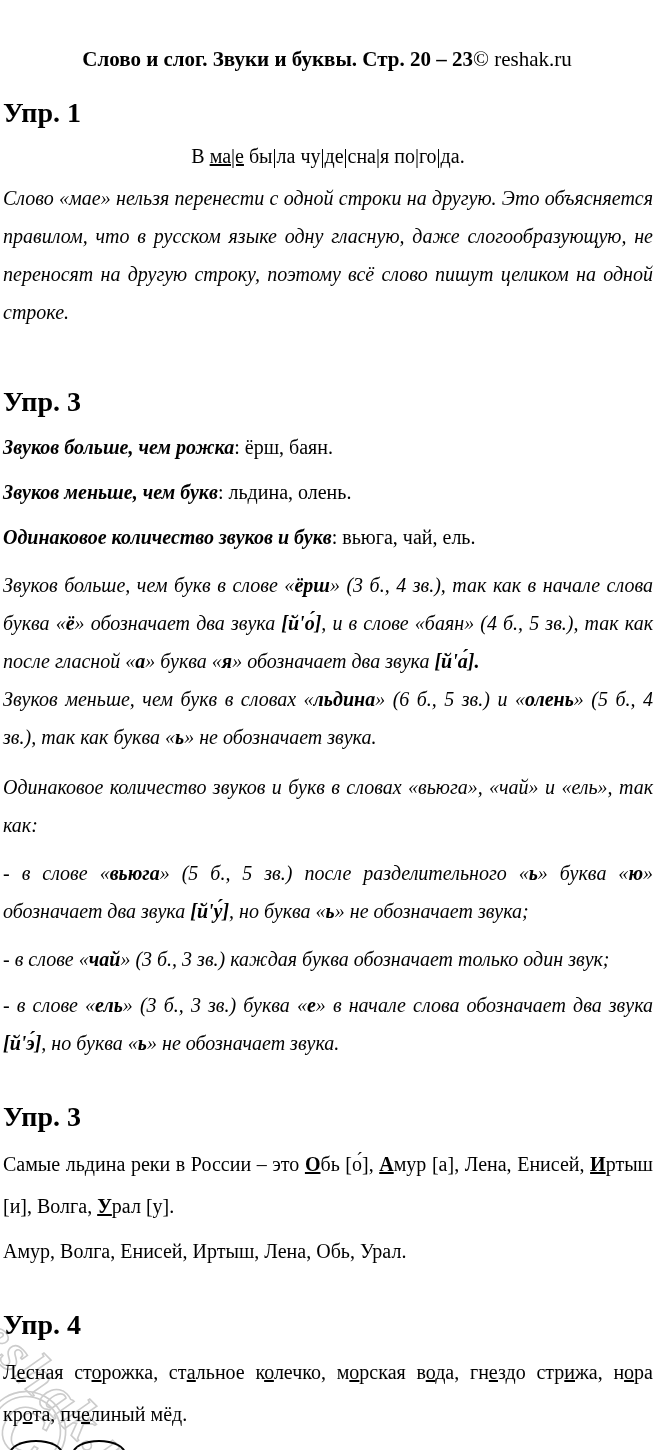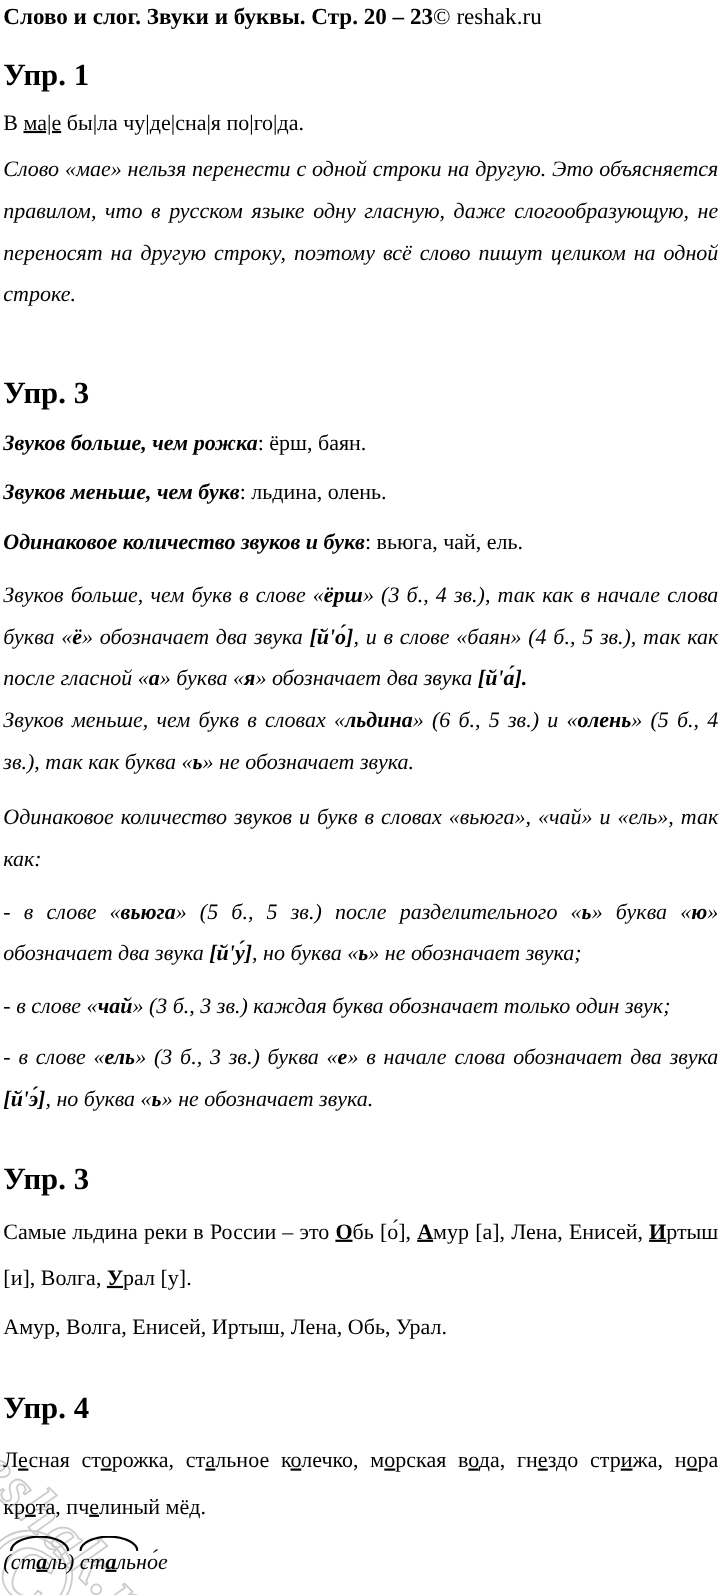--- a/index.html
+++ b/index.html
@@ -3,38 +3,38 @@
 <meta charset="utf-8">
 <style>
   html,body{margin:0;padding:0;}
   body{
     width:657px;height:1450px;overflow:hidden;position:relative;
     background:#ffffff;color:#000000;
     font-family:"Liberation Serif","DejaVu Serif",serif;
     font-size:20px;
   }
   .page{position:relative;z-index:1;padding:0 4px 0 3px;}
-  .hdr{display:flex;justify-content:flex-start;align-items:flex-start;padding-top:2px;font-size:21px;line-height:26px;}
+  .hdr{display:flex;justify-content:center;align-items:flex-start;padding-top:2px;font-size:21px;line-height:26px;margin-top:44px;}
   .hdr-title{font-weight:700;}
   .hdr-copy{font-weight:400;padding-right:2px;}
   p{margin:0;}
   .uh{font-weight:700;font-size:28px;line-height:26px;}
   .it{font-style:italic;text-align:justify;text-align-last:left;line-height:38px;}
   .b{font-weight:700;}
   .i{font-style:italic;}
   .u{text-decoration:underline;}
   .arc{position:relative;display:inline-block;}
   .arc::before{
     content:"";position:absolute;left:-1px;right:-2px;top:-11px;height:12px;
     border:2px solid #000;border-bottom:none;
     border-radius:50% 50% 0 0 / 100% 100% 0 0;
   }
   
   #u1h{margin-top:28px;}
-  #u1l{margin-top:17px;line-height:26px;}
+  #u1l{margin-top:17px;line-height:26px;text-align:center;}
   #u1a{margin-top:10px;}
   #u2h{margin-top:58px;}
   #u2m,#u2l,#u2s{margin-top:19px;line-height:26px;}
   #u2e1{margin-top:16px;}
   #u2e2{}
   #u2e3{margin-top:12px;}
   #u2i1{margin-top:10px;}
   #u2i2{margin-top:10px;}
   #u2i3{margin-top:8px;}
   #u3h{margin-top:42px;}

